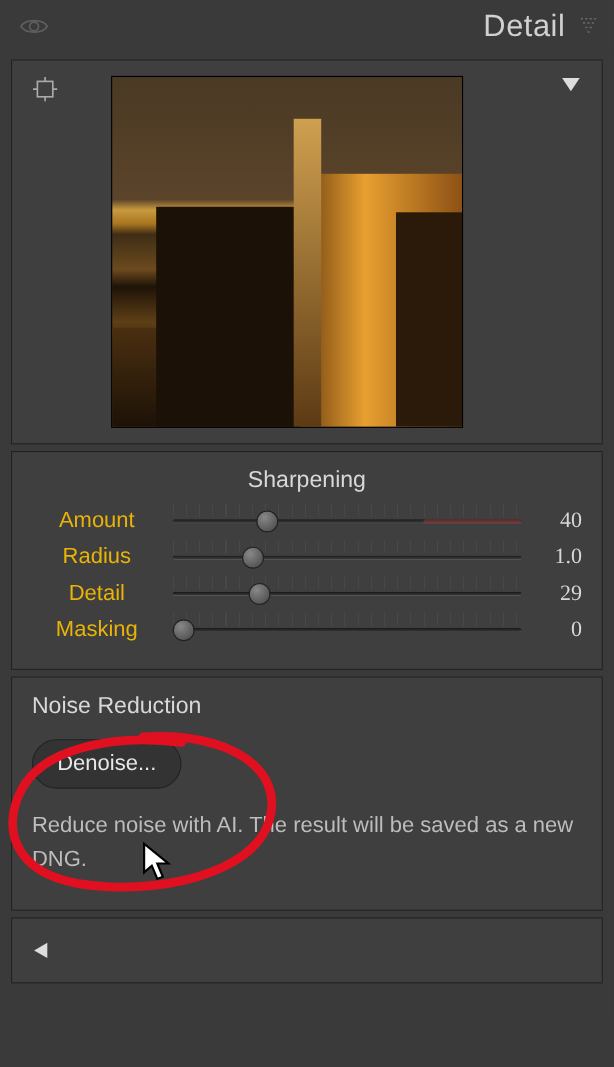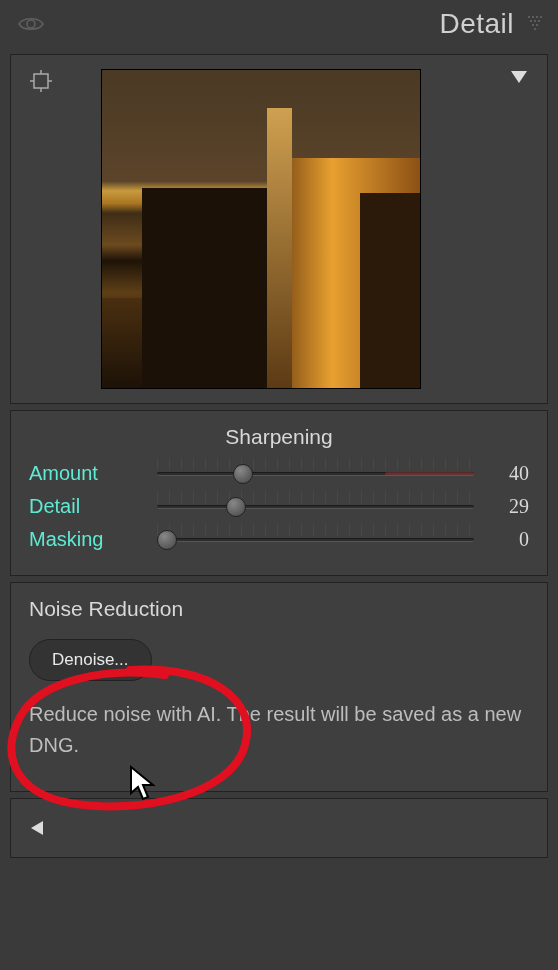--- a/index.html
+++ b/index.html
@@ -87,23 +87,23 @@
     font-weight: 400;
   }
   .slider-row {
     display: flex;
     align-items: center;
     gap: 10px;
     margin: 10px 0;
   }
   .slider-label {
     width: 118px;
-    text-align: left;
+    text-align: center;
     font-size: 20px;
-    color: #5eead4;
+    color: #eab308;
   }
   .slider-track {
     flex: 1;
     height: 20px;
     position: relative;
     display:flex;
     align-items:center;
   }
   .track-line {
     position:absolute;
@@ -151,21 +151,21 @@
     font-size: 21px;
     color: #d8d8d8;
     margin-bottom: 18px;
   }
   .denoise-btn {
     display:inline-block;
     padding: 10px 22px;
     border-radius: 24px;
     background: #333;
     color:#e8e8e8;
-    font-size:17px;
+    font-size:20px;
     border:1px solid #222;
     cursor:pointer;
     margin-bottom: 18px;
   }
   .noise-desc {
     font-size: 20px;
     line-height: 1.55;
     color: #bdbdbd;
   }
   .manual-section {
@@ -241,20 +241,29 @@
     <div class="slider-label">Amount</div>
     <div class="slider-track">
       <div class="ticks"></div>
         <div class="track-line"></div>
         <div class="track-warn"></div>
       <div class="thumb" style="left:27%"></div>
     </div>
     <div class="slider-value">40</div>
   </div>
 
+  <div class="slider-row">
+    <div class="slider-label">Radius</div>
+    <div class="slider-track">
+      <div class="ticks"></div>
+        <div class="track-line"></div>
+      <div class="thumb" style="left:23%"></div>
+    </div>
+    <div class="slider-value">1.0</div>
+  </div>
 
   <div class="slider-row">
     <div class="slider-label">Detail</div>
     <div class="slider-track">
       <div class="ticks"></div>
         <div class="track-line"></div>
       <div class="thumb" style="left:25%"></div>
     </div>
     <div class="slider-value">29</div>
   </div>

